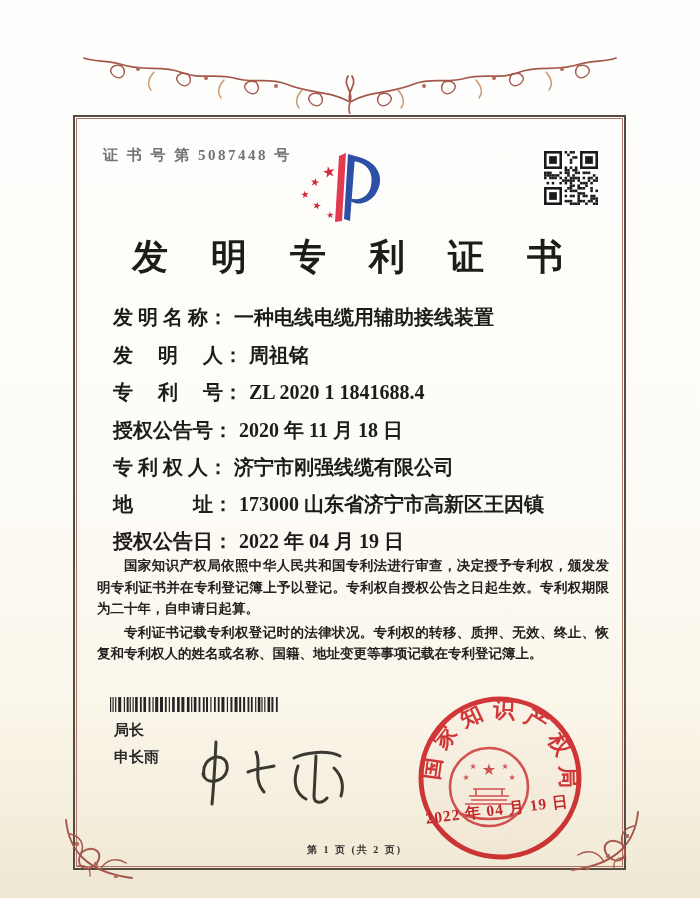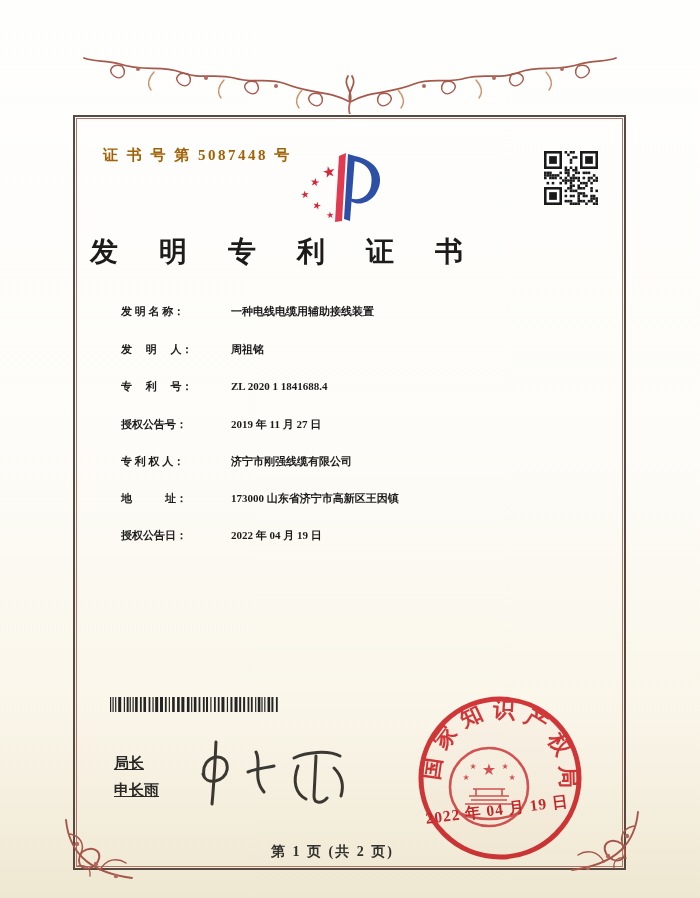--- a/index.html
+++ b/index.html
@@ -19,59 +19,59 @@
   }
   .frame-inner{position:absolute;inset:1px;border:1px solid #b0766a;}
   
   .garland{position:absolute;left:80px;top:56px;width:540px;height:58px;}
   .corner-orn{position:absolute;width:78px;height:74px;}
   .corner-orn.bl{left:58px;top:814px;}
   .corner-orn.br{left:568px;top:806px;transform:scaleX(-1);}
   
   .cert-no{
     position:absolute;left:103px;top:146px;
-    font-size:15px;font-weight:700;letter-spacing:2.5px;color:#a16207;
+    font-size:15px;font-weight:700;letter-spacing:2.5px;color:#737373;
   }
   .qr{position:absolute;left:544px;top:151px;width:54px;height:54px;}
   .logo{position:absolute;left:297px;top:150px;width:92px;height:80px;}
   .doc-title{
-    position:absolute;left:73px;top:233px;width:549px;
-    font-size:28px;font-weight:700;color:#1d1c1b;
+    position:absolute;left:73px;top:233px;width:549px;text-align:center;
+    font-size:36px;font-weight:700;color:#1d1c1b;
     letter-spacing:17px;padding-left:17px;box-sizing:border-box;
   }
   
   .field-row{
     position:absolute;left:113px;width:500px;
-    font-size:11px;color:#1d1c1b;white-space:nowrap;margin-left:8px;
+    font-size:20px;color:#1d1c1b;white-space:nowrap;
   }
   .flabel{font-weight:700;display:inline-block;min-width:104px;}
   .fvalue{font-weight:600;margin-left:6px;}
   .fr1{top:304px}.fr2{top:342px}.fr3{top:379px}.fr4{top:417px}
   .fr5{top:454px}.fr6{top:491px}.fr7{top:528px}
   .pair2{position:absolute;left:258px;top:0;}
   
   .paragraphs{
     position:absolute;left:97px;top:555px;width:512px;
     font-size:13.5px;line-height:21.5px;color:#242220;
     font-weight:600;text-align:justify;
   }
   .paragraphs p{margin:0 0 2px 0;text-indent:2em;}
   
   .barcode{position:absolute;left:110px;top:697px;width:170px;height:15px;}
   
-  .signer{position:absolute;left:114px;top:750px;font-size:15px;font-weight:700;color:#2a2927;line-height:27px;text-decoration:underline;}
+  .signer{position:absolute;left:114px;top:717px;font-size:15px;font-weight:700;color:#2a2927;line-height:27px;}
   .signature-svg{position:absolute;left:190px;top:736px;width:168px;height:76px;}
   
   .seal{position:absolute;left:414px;top:692px;width:172px;height:172px;mix-blend-mode:multiply;opacity:.93;}
   .seal-ring-char{font-size:22px;font-weight:700;fill:#d3292e;font-family:"Liberation Serif","DejaVu Serif",serif;text-anchor:middle;}
   .seal-date{font-size:15.5px;font-weight:700;fill:#c8181e;letter-spacing:1px;text-anchor:middle;font-family:"Liberation Serif","DejaVu Serif",serif;}
   
   .footer{
-    position:absolute;left:58px;top:843px;width:549px;text-align:center;
-    font-size:14px;font-weight:700;letter-spacing:2px;color:#33312e;
+    position:absolute;left:80px;top:843px;width:549px;text-align:center;
+    font-size:10px;font-weight:700;letter-spacing:2px;color:#33312e;
   }
 </style>
 </head>
 <body>
 
 <div class="photo-bg"></div>
 
 <svg class="garland" viewBox="0 0 540 58">
   <g fill="none" stroke="#a5584c" stroke-width="1.8" stroke-linecap="round">
     <g id="garland-half">
@@ -269,33 +269,35 @@
 <div class="field-row fr1">
   <span class="flabel">发 明 名 称：</span><span class="fvalue">一种电线电缆用辅助接线装置</span>
 </div>
 <div class="field-row fr2">
   <span class="flabel">发　 明　 人：</span><span class="fvalue">周祖铭</span>
 </div>
 <div class="field-row fr3">
   <span class="flabel">专　 利　 号：</span><span class="fvalue">ZL 2020 1 1841688.4</span>
 </div>
 <div class="field-row fr4">
-  <span class="flabel">授权公告号：</span><span class="fvalue">2019 年 11 月 27 日</span>
+  <span class="flabel">授权公告号：</span><span class="fvalue">2020 年 11 月 18 日</span>
 </div>
 <div class="field-row fr5">
   <span class="flabel">专 利 权 人：</span><span class="fvalue">济宁市刚强线缆有限公司</span>
 </div>
 <div class="field-row fr6">
   <span class="flabel">地　　　址：</span><span class="fvalue">173000  山东省济宁市高新区王因镇</span>
 </div>
 <div class="field-row fr7">
   <span class="flabel">授权公告日：</span><span class="fvalue">2022 年 04 月 19 日</span>
 </div>
 
 <div class="paragraphs">
+  <p>国家知识产权局依照中华人民共和国专利法进行审查，决定授予专利权，颁发发明专利证书并在专利登记簿上予以登记。专利权自授权公告之日起生效。专利权期限为二十年，自申请日起算。</p>
+  <p>专利证书记载专利权登记时的法律状况。专利权的转移、质押、无效、终止、恢复和专利权人的姓名或名称、国籍、地址变更等事项记载在专利登记簿上。</p>
 </div>
 
 <svg class="barcode" id="barcode-svg" viewBox="0 0 170 15" preserveAspectRatio="none">
     <rect x="0" y="0" width="1.2" height="15" fill="#242424"></rect>
     <rect x="2.472846131153799" y="0" width="1.2" height="15" fill="#242424"></rect>
     <rect x="5.109202082785407" y="0" width="1.2" height="15" fill="#242424"></rect>
     <rect x="8.198972357809065" y="0" width="3" height="15" fill="#242424"></rect>
     <rect x="13.78907888307659" y="0" width="1.2" height="15" fill="#242424"></rect>
     <rect x="16.650547504727985" y="0" width="2" height="15" fill="#242424"></rect>
     <rect x="19.657211980529695" y="0" width="1.2" height="15" fill="#242424"></rect>

